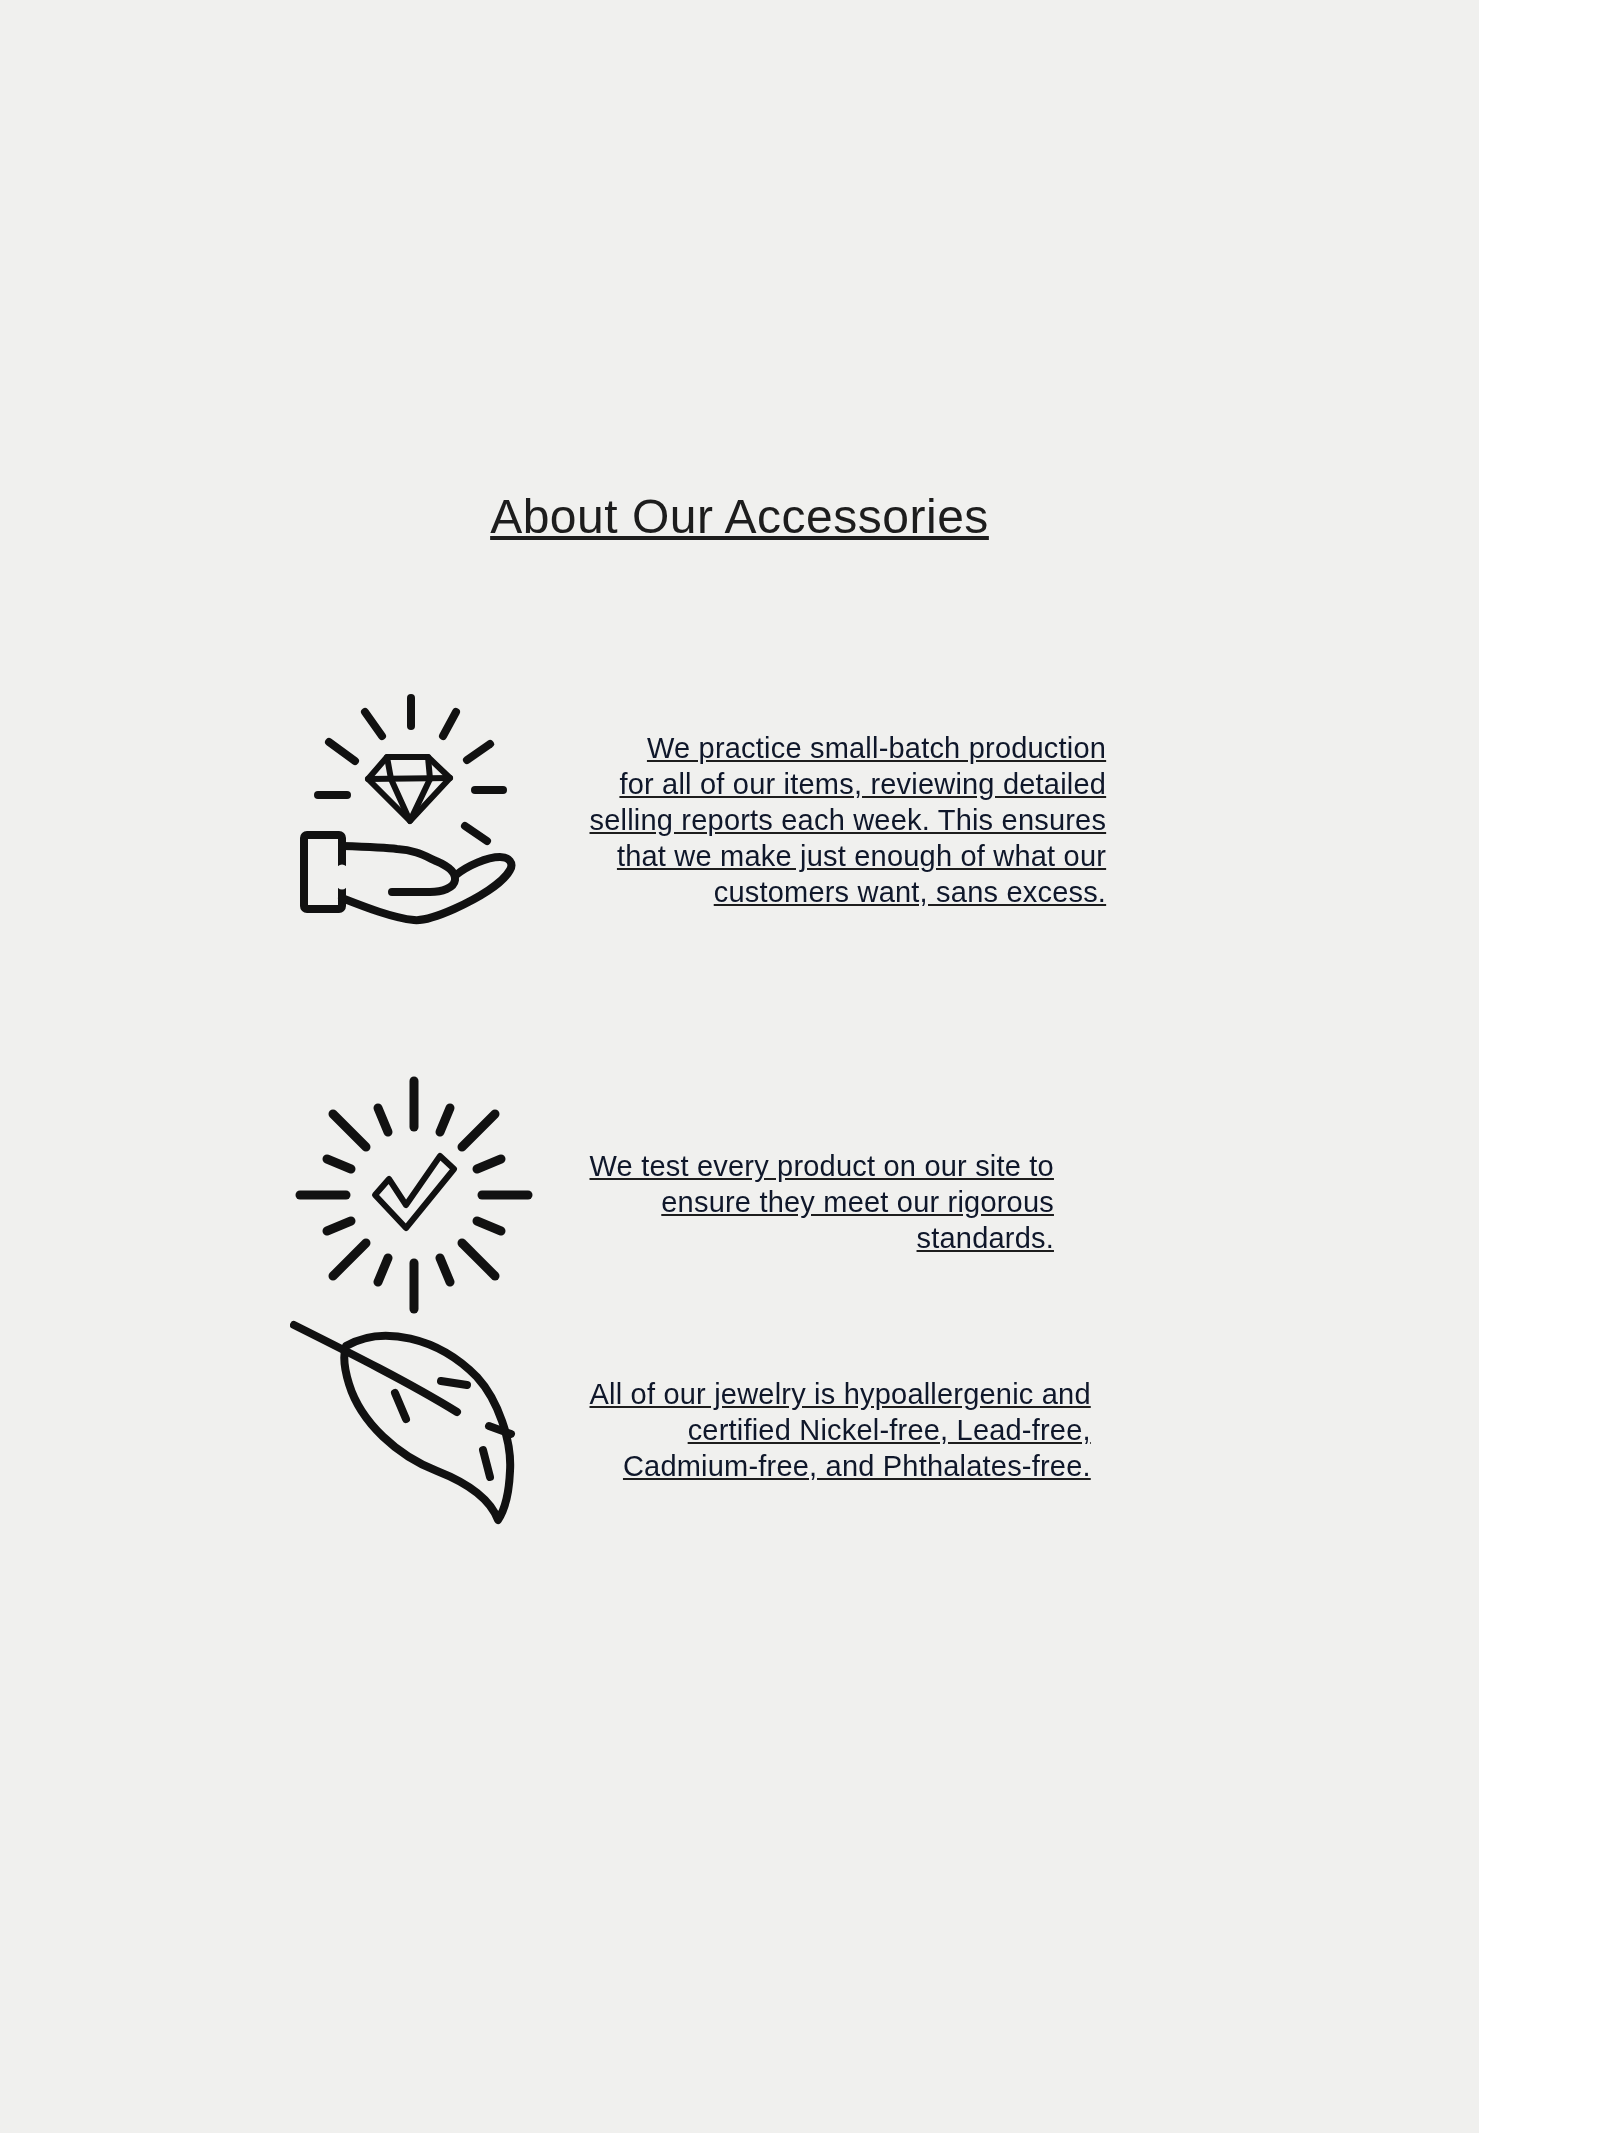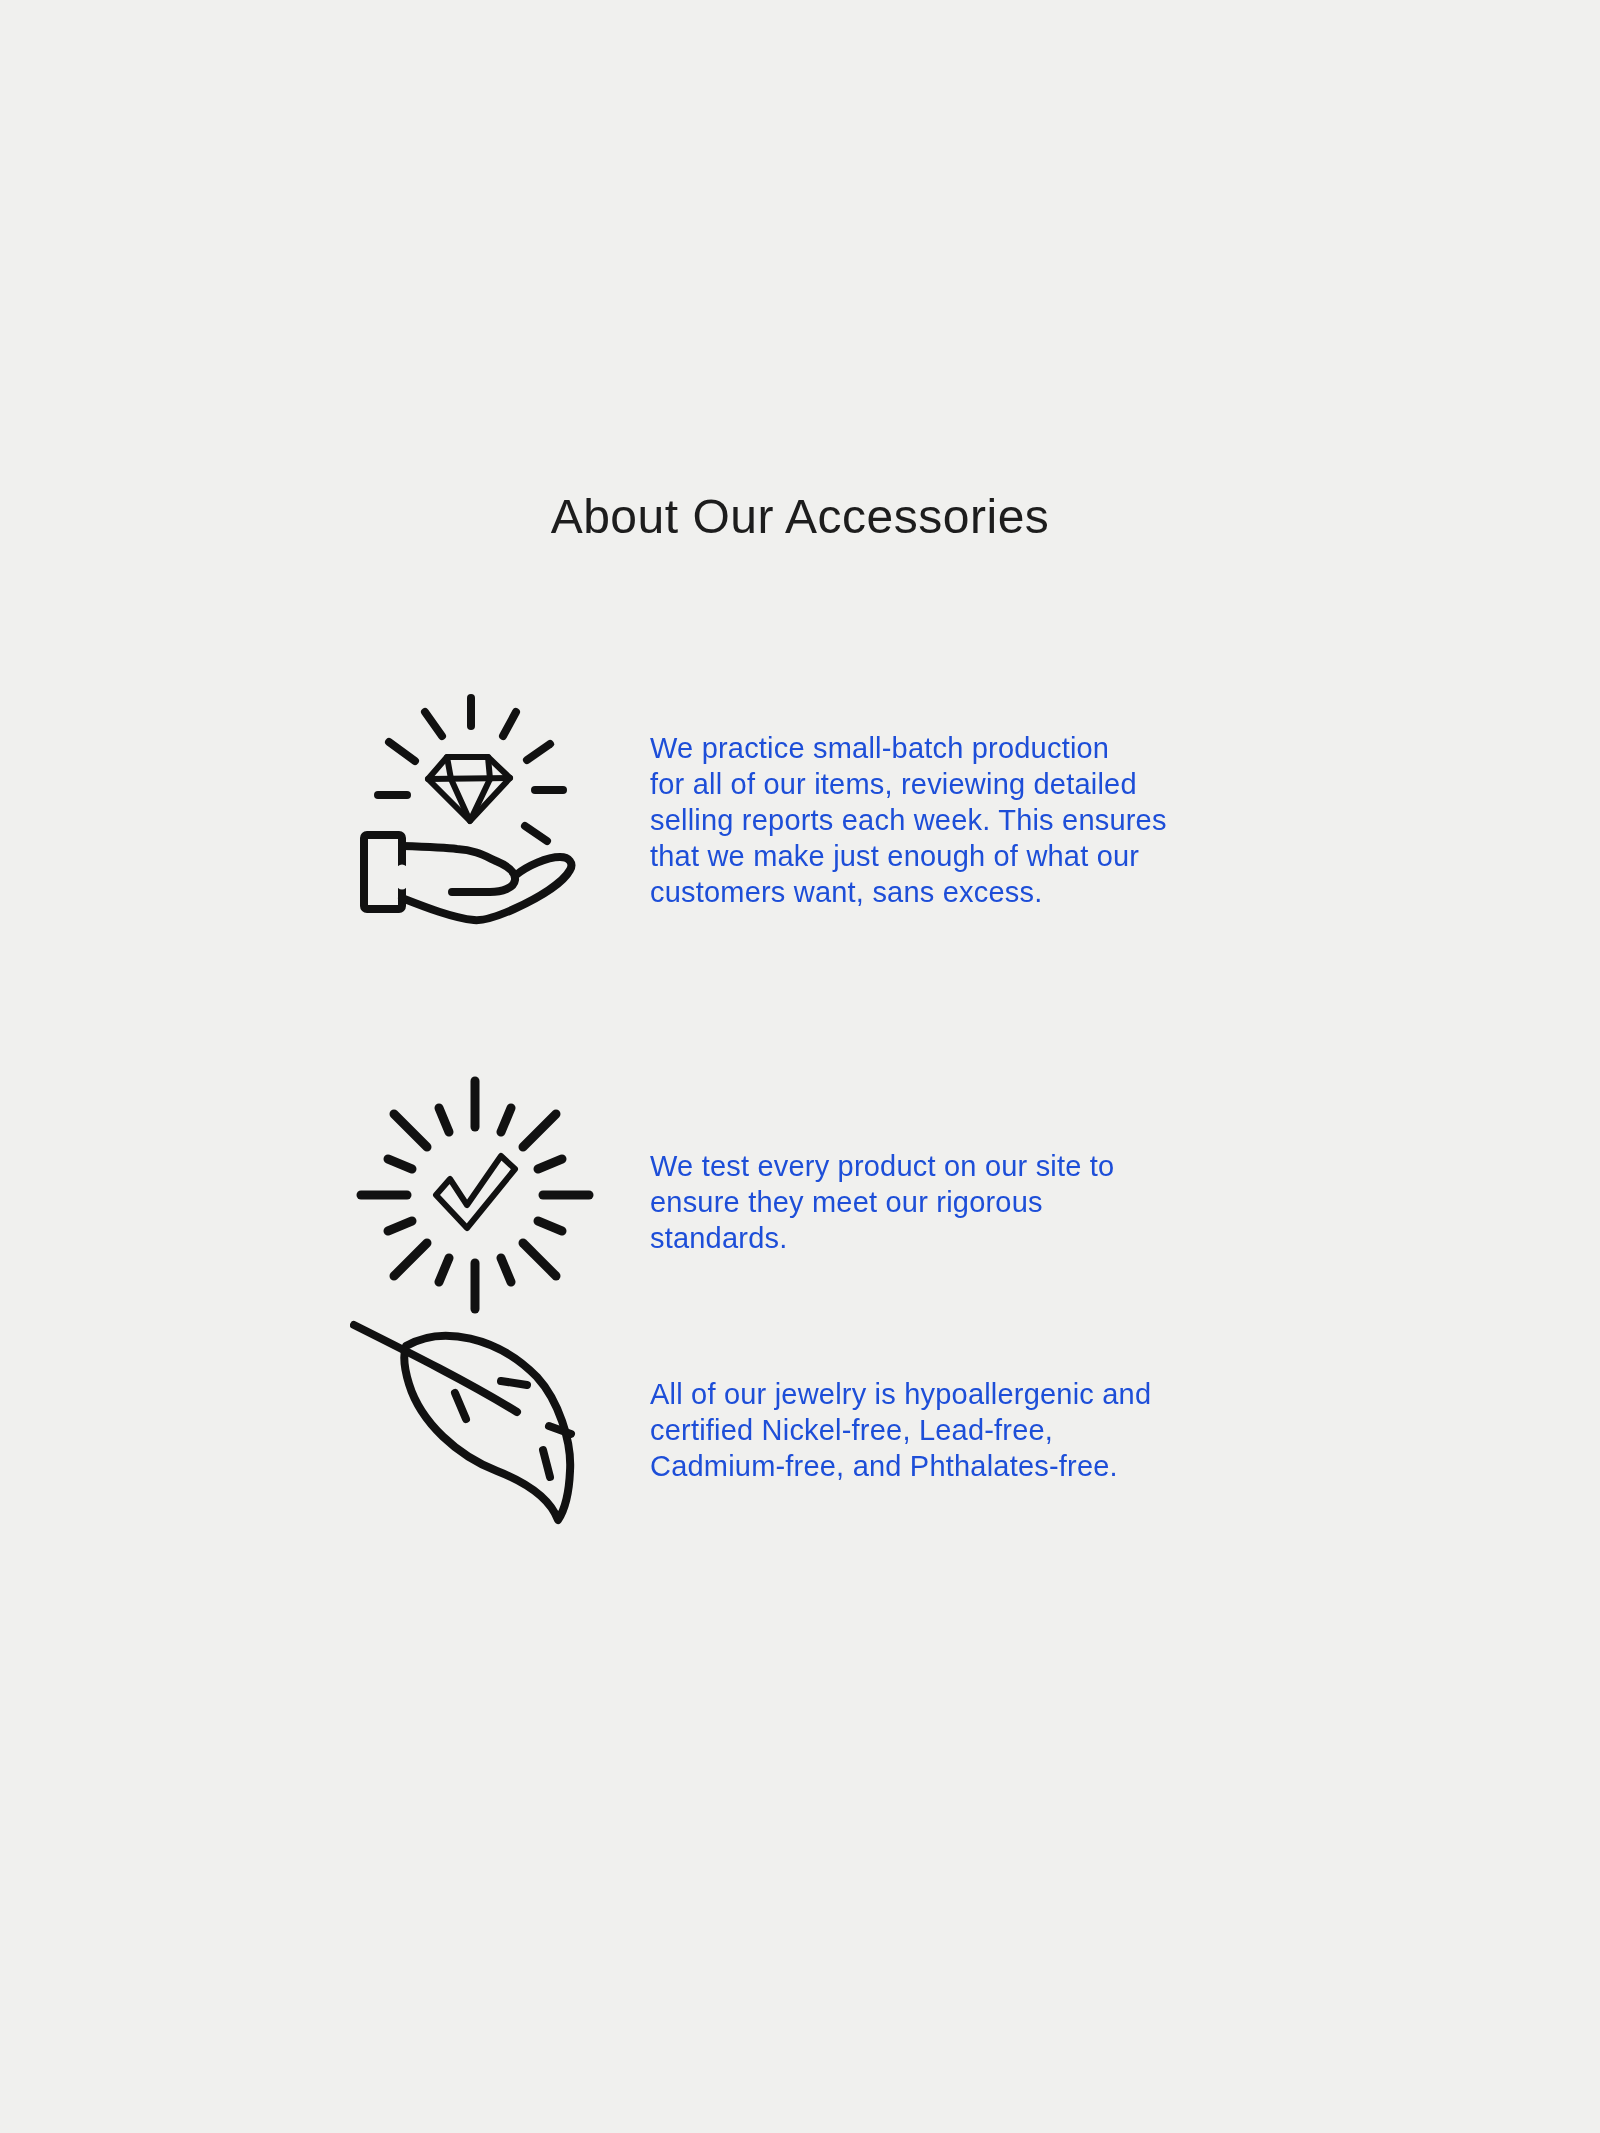--- a/index.html
+++ b/index.html
@@ -1,21 +1,22 @@
 <!DOCTYPE html>
 <html><head>
 <meta charset="utf-8">
 <style>
   html,body{margin:0;padding:0;}
   .page{
-    width:1600px;height:2133px;
+    width:1479px;height:2133px;
     background:#f0f0ee;
     font-family:"Liberation Sans",sans-serif;
     color:#1d1d1d;
     overflow:hidden;
+    text-decoration:underline;
   }
   .content{
     width:900px;
     margin:0 auto;
     padding-top:488px;
     box-sizing:border-box;
   }
   .section-title{
     font-size:48px;
     font-weight:400;
@@ -37,23 +38,24 @@
     width:250px;
     display:flex;
     justify-content:center;
     align-items:center;
   }
   .feature-text{
     margin:12px 0 0 50px;
     font-size:29px;
     line-height:36px;
     letter-spacing:0.2px;
-    color:#1d4ed8;
+    color:#0f172a;
     white-space:pre-line;
     max-width:600px;
+    text-align:right;
   }
   .icon-svg{display:block;}
   .ic{stroke:#111111;fill:none;stroke-linecap:round;stroke-linejoin:round;}
 </style>
 </head>
 <body>
 
 <div class="page">
   <div class="content">
 

